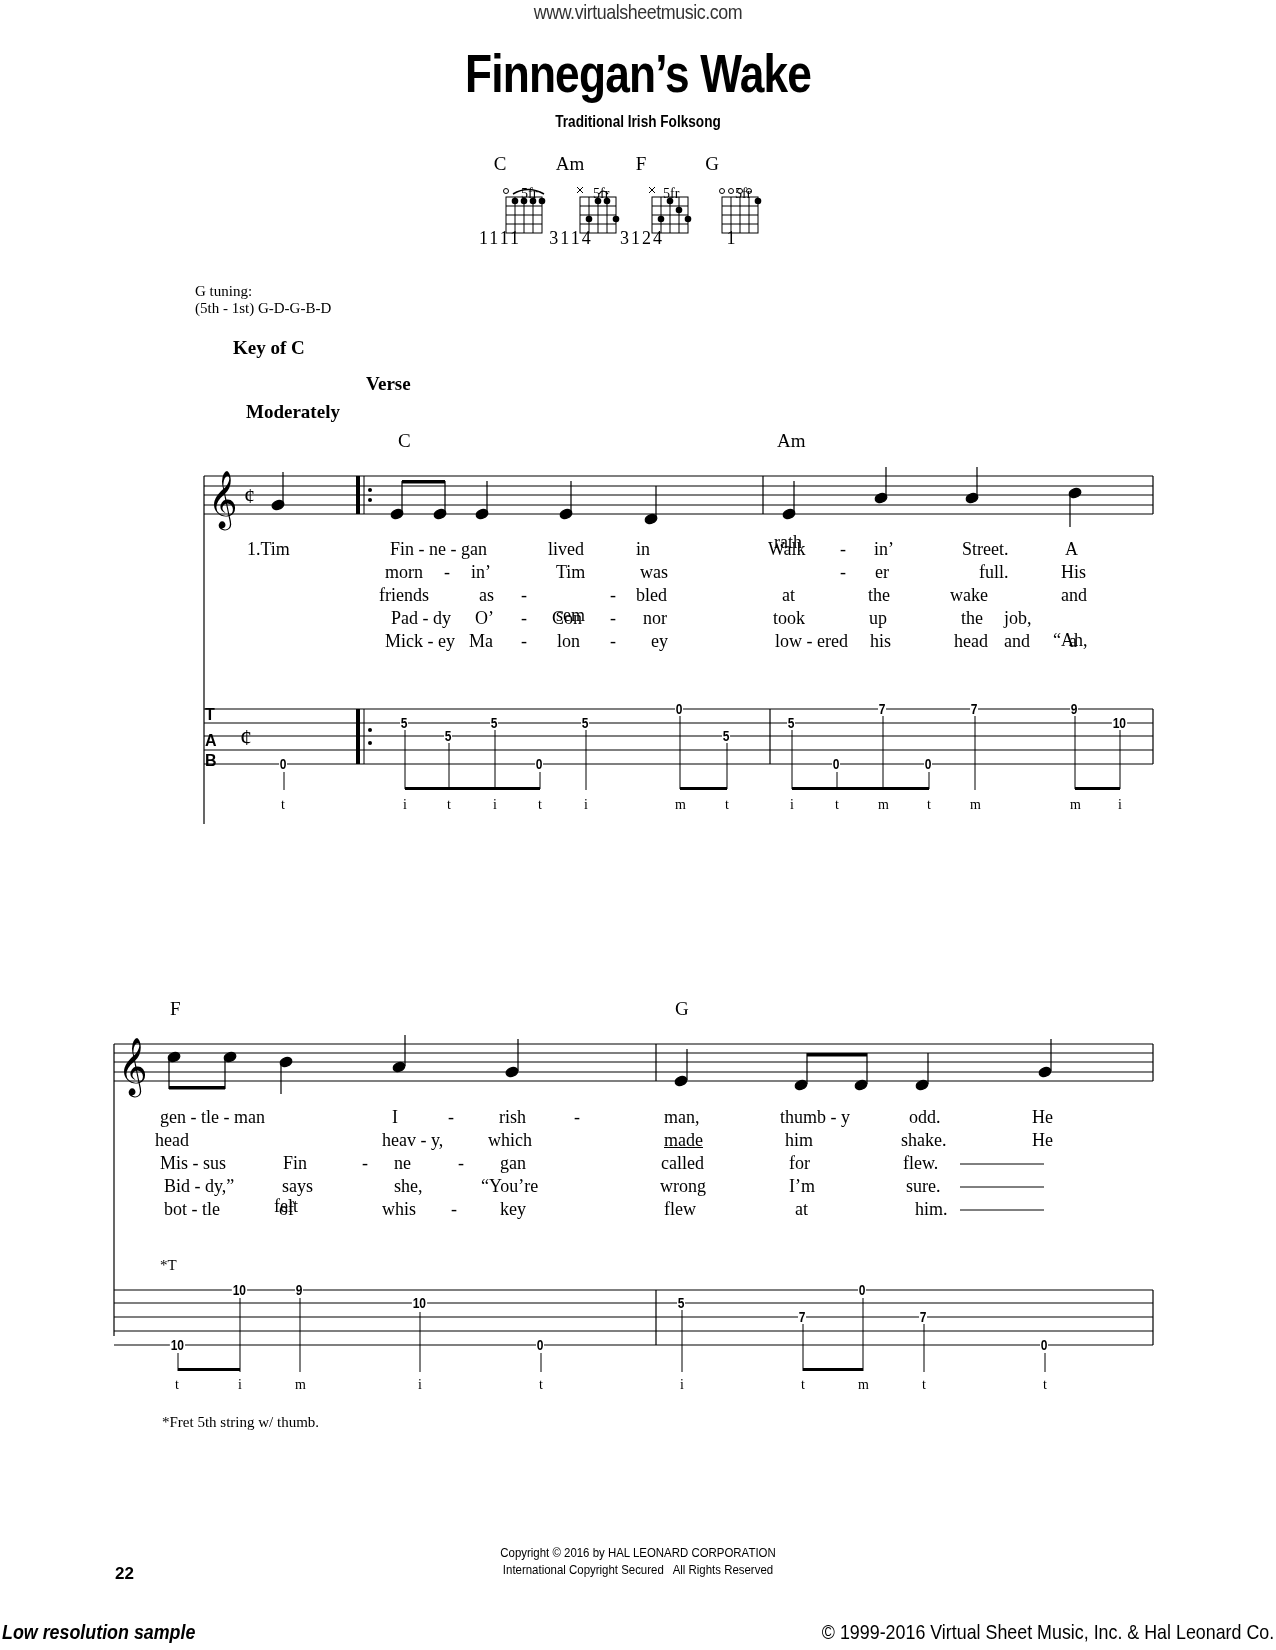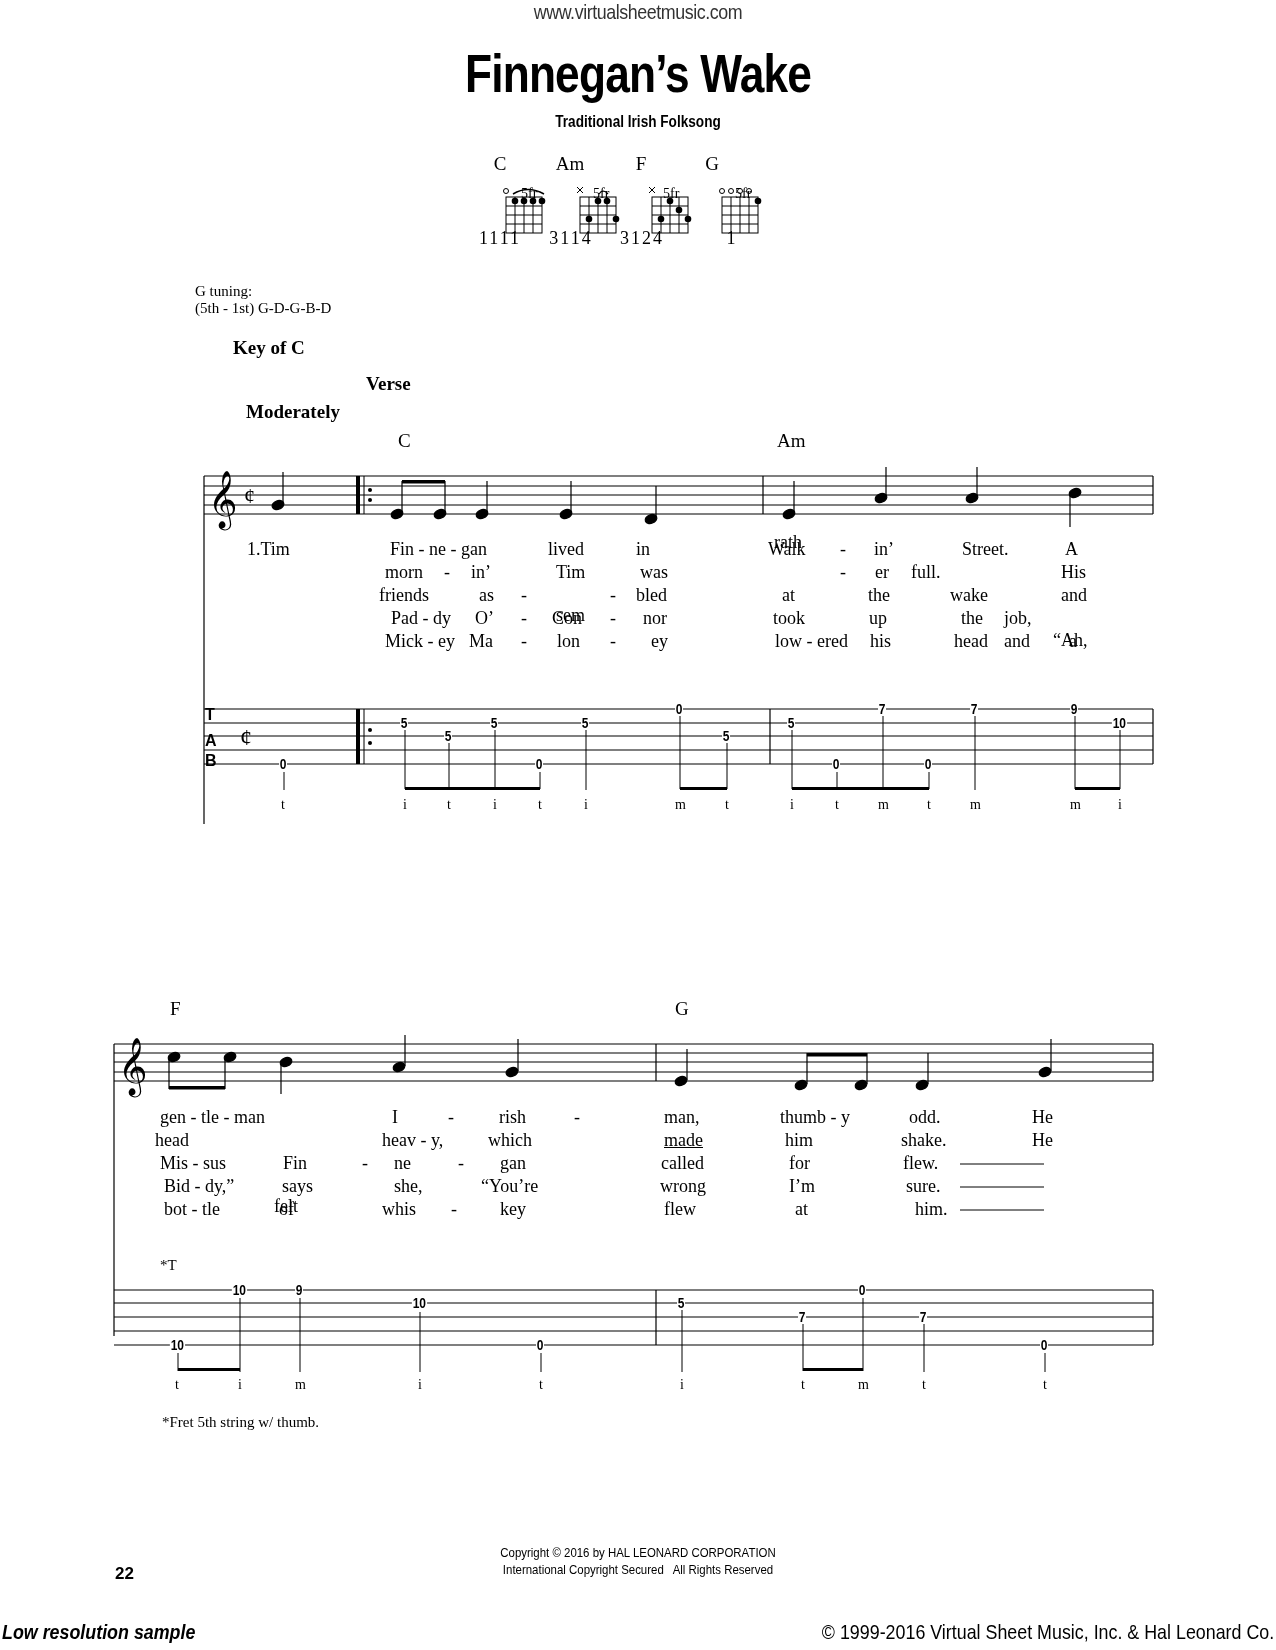--- a/index.html
+++ b/index.html
@@ -296,21 +296,21 @@
   <div class="abs serif lyric" style="left:1065px;top:539px;">A</div>
 
   <div class="abs serif lyric" style="left:385px;top:562px;">morn</div>
   <div class="abs serif lyric" style="left:444px;top:562px;">-</div>
   <div class="abs serif lyric" style="left:471px;top:562px;">in’</div>
   <div class="abs serif lyric" style="left:556px;top:562px;">Tim</div>
   <div class="abs serif lyric" style="left:640px;top:562px;">was</div>
   <div class="abs serif lyric" style="left:774px;top:532px;">rath</div>
   <div class="abs serif lyric" style="left:840px;top:562px;">-</div>
   <div class="abs serif lyric" style="left:875px;top:562px;">er</div>
-  <div class="abs serif lyric" style="left:911px;top:562px;">full.</div>
+  <div class="abs serif lyric" style="left:979px;top:562px;">full.</div>
   <div class="abs serif lyric" style="left:1061px;top:562px;">His</div>
 
   <div class="abs serif lyric" style="left:379px;top:585px;">friends</div>
   <div class="abs serif lyric" style="left:479px;top:585px;">as</div>
   <div class="abs serif lyric" style="left:521px;top:585px;">-</div>
   <div class="abs serif lyric" style="left:556px;top:605px;">sem</div>
   <div class="abs serif lyric" style="left:610px;top:585px;">-</div>
   <div class="abs serif lyric" style="left:636px;top:585px;">bled</div>
   <div class="abs serif lyric" style="left:782px;top:585px;">at</div>
   <div class="abs serif lyric" style="left:868px;top:585px;">the</div>

